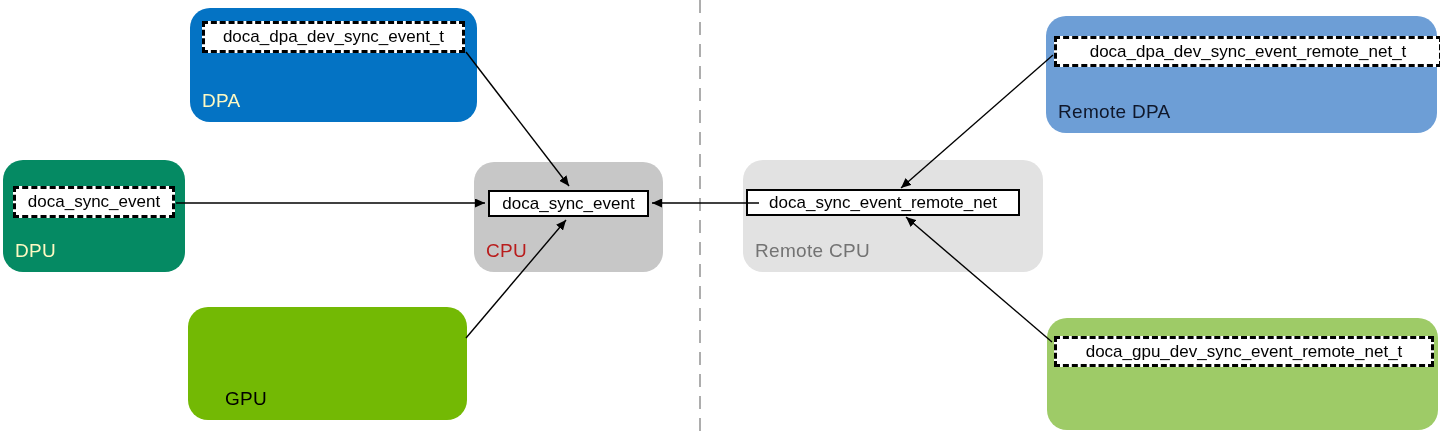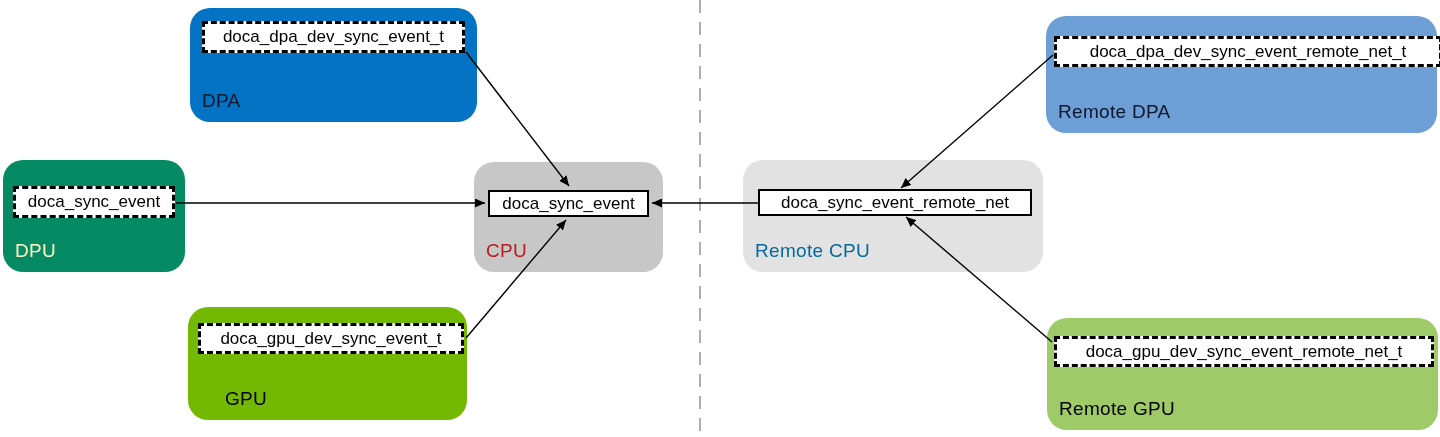--- a/index.html
+++ b/index.html
@@ -51,21 +51,21 @@
   #box-dpu  { left:3px;    top:160px; width:182px; height:112px; }
   #box-dpu .type-label  { left:10px; top:26px; width:162px; height:32px; }
 
   #box-gpu  { left:188px;  top:307px; width:279px; height:113px; }
   #box-gpu .type-label  { left:10px; top:16px; width:266px; height:31px; }
 
   #box-cpu  { left:474px;  top:162px; width:189px; height:110px; }
   #box-cpu .type-label  { left:14px; top:28px; width:161px; height:27px; }
 
   #box-rcpu { left:743px;  top:160px; width:300px; height:112px; }
-  #box-rcpu .type-label { left:15px; top:29px; width:274px; height:27px; }
+  #box-rcpu .type-label { left:3px; top:29px; width:274px; height:27px; }
 
   #box-rdpa { left:1046px; top:16px;  width:391px; height:117px; }
   #box-rdpa .type-label { left:8px;  top:20px; width:388px; height:31px; }
 
   #box-rgpu { left:1047px; top:318px; width:391px; height:112px; }
   #box-rgpu .type-label { left:7px;  top:18px; width:380px; height:31px; }
 </style>
 </head>
 <body>
 
@@ -81,46 +81,44 @@
     <line x1="466" y1="52" x2="569" y2="186" stroke="#000" stroke-width="1.4" marker-end="url(#arrowhead)"></line>
     <line x1="176" y1="203" x2="485" y2="203" stroke="#000" stroke-width="1.4" marker-end="url(#arrowhead)"></line>
     <line x1="466" y1="338" x2="566" y2="220" stroke="#000" stroke-width="1.4" marker-end="url(#arrowhead)"></line>
     <line x1="759" y1="203" x2="652" y2="203" stroke="#000" stroke-width="1.4" marker-end="url(#arrowhead)"></line>
     <line x1="1053" y1="55" x2="901" y2="188" stroke="#000" stroke-width="1.4" marker-end="url(#arrowhead)"></line>
     <line x1="1052" y1="342" x2="906" y2="217" stroke="#000" stroke-width="1.4" marker-end="url(#arrowhead)"></line>
   </svg>
 
   <div class="node" id="box-dpa" style="background-color: rgb(4, 115, 196);">
     <div class="type-label dashed">doca_dpa_dev_sync_event_t</div>
-    <div class="node-title" style="color: #0f172a;">DPA</div>
+    <div class="node-title" style="color: #fef9c3;">DPA</div>
   </div>
 
   <div class="node" id="box-dpu" style="background-color: rgb(5, 138, 99);">
     <div class="type-label dashed">doca_sync_event</div>
     <div class="node-title" style="color: #fef9c3;">DPU</div>
   </div>
 
   <div class="node" id="box-gpu" style="background-color: rgb(115, 185, 4);">
-    <div class="type-label dashed">doca_gpu_dev_sync_event_t</div>
     <div class="node-title" style="color: rgb(0, 0, 0); margin-left: 25px;">GPU</div>
   </div>
 
   <div class="node" id="box-cpu" style="background-color: rgb(199, 199, 199);">
     <div class="type-label solid">doca_sync_event</div>
     <div class="node-title" style="color: #b91c1c;">CPU</div>
   </div>
 
   <div class="node" id="box-rcpu" style="background-color: rgb(226, 226, 226);">
     <div class="type-label solid">doca_sync_event_remote_net</div>
-    <div class="node-title" style="color: #0369a1; text-align: center;">Remote CPU</div>
+    <div class="node-title" style="color: #737373; text-align: center;">Remote CPU</div>
   </div>
 
   <div class="node" id="box-rdpa" style="background-color: rgb(109, 158, 214);">
     <div class="type-label dashed">doca_dpa_dev_sync_event_remote_net_t</div>
     <div class="node-title" style="color: #0f172a;">Remote DPA</div>
   </div>
 
   <div class="node" id="box-rgpu" style="background-color: rgb(158, 203, 103);">
     <div class="type-label dashed">doca_gpu_dev_sync_event_remote_net_t</div>
-    <div class="node-title" style="color: rgb(0, 0, 0);">Remote GPU</div>
   </div>
 
 </div>
 
 </body></html>

